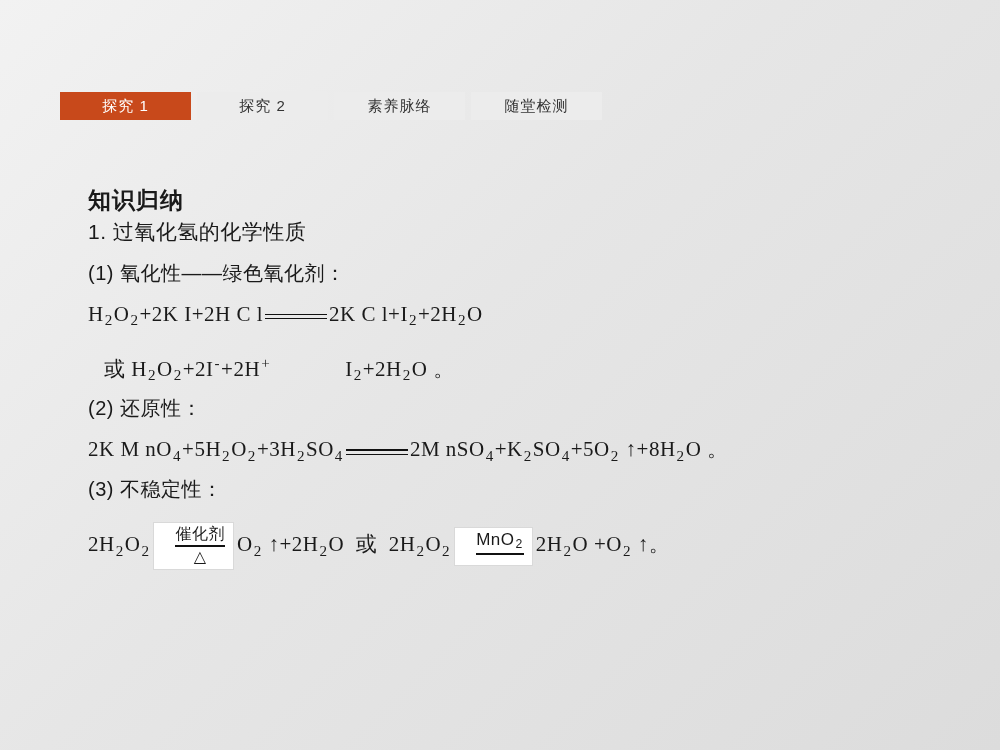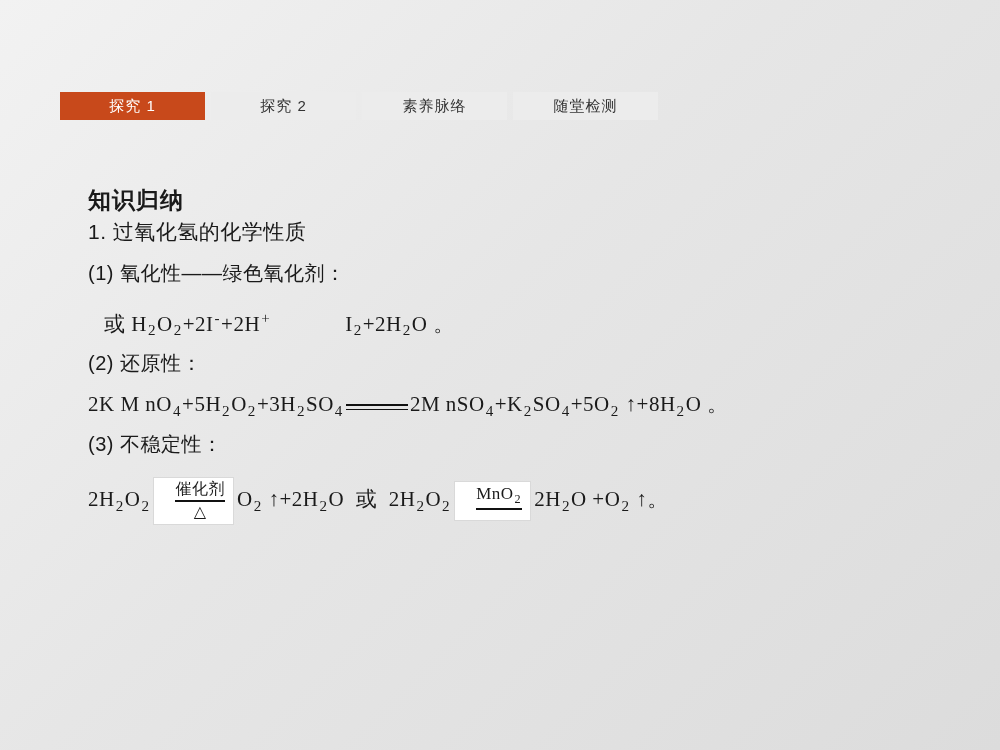--- a/index.html
+++ b/index.html
@@ -18,21 +18,21 @@
 
   
   .tabbar {
     position: absolute;
     top: 92px;
     left: 60px;
     display: flex;
     gap: 6px;
   }
   .tab {
-    width: 145px;
+    width: 131px;
     height: 28px;
     display: flex;
     align-items: center;
     justify-content: center;
     font-size: 15px;
     letter-spacing: 1px;
     background: #ececec;
     color: #333;
     border: none;
     box-sizing: border-box;
@@ -122,21 +122,21 @@
     margin: 0 3px;
     line-height: 1.15;
   }
   .cond .top {
     font-family: "Liberation Sans", sans-serif;
     font-size: 16px;
     display: block;
     padding-bottom: 2px;
   }
   .cond .top.serif {
-    font-family: Liberation Serif, serif;
+    font-family: Liberation Sans, sans-serif;
     font-size: 17px;
   }
   .cond .rule {
     display: block;
     height: 1.5px;
     background: #111;
     width: 100%;
   }
   .cond .bottom {
     display: block;
@@ -166,20 +166,23 @@
 </div>
 
 <div class="content">
 
   <div class="heading">知识归纳</div>
 
   <div class="line">1. 过氧化氢的化学性质</div>
 
   <div class="line sub">(1) 氧化性——绿色氧化剂：</div>
 
+  <div class="formula">
+    H<sub>2</sub>O<sub>2</sub>+2K I+2H C l<span class="arrow-eq"></span>2K C l+I<sub>2</sub>+2H<sub>2</sub>O
+  </div>
 
   <div class="formula indent">
     或 H<sub>2</sub>O<sub>2</sub>+2I<sup>-</sup>+2H<sup>+</sup><span class="gap-eq"></span>I<sub>2</sub>+2H<sub>2</sub>O 。
   </div>
 
   <div class="line sub spacer-lg">(2) 还原性：</div>
 
   <div class="formula">
     2K M nO<sub>4</sub>+5H<sub>2</sub>O<sub>2</sub>+3H<sub>2</sub>SO<sub>4</sub><span class="arrow-eq"></span>2M nSO<sub>4</sub>+K<sub>2</sub>SO<sub>4</sub>+5O<sub>2</sub> <span class="up">↑</span>+8H<sub>2</sub>O 。
   </div>

